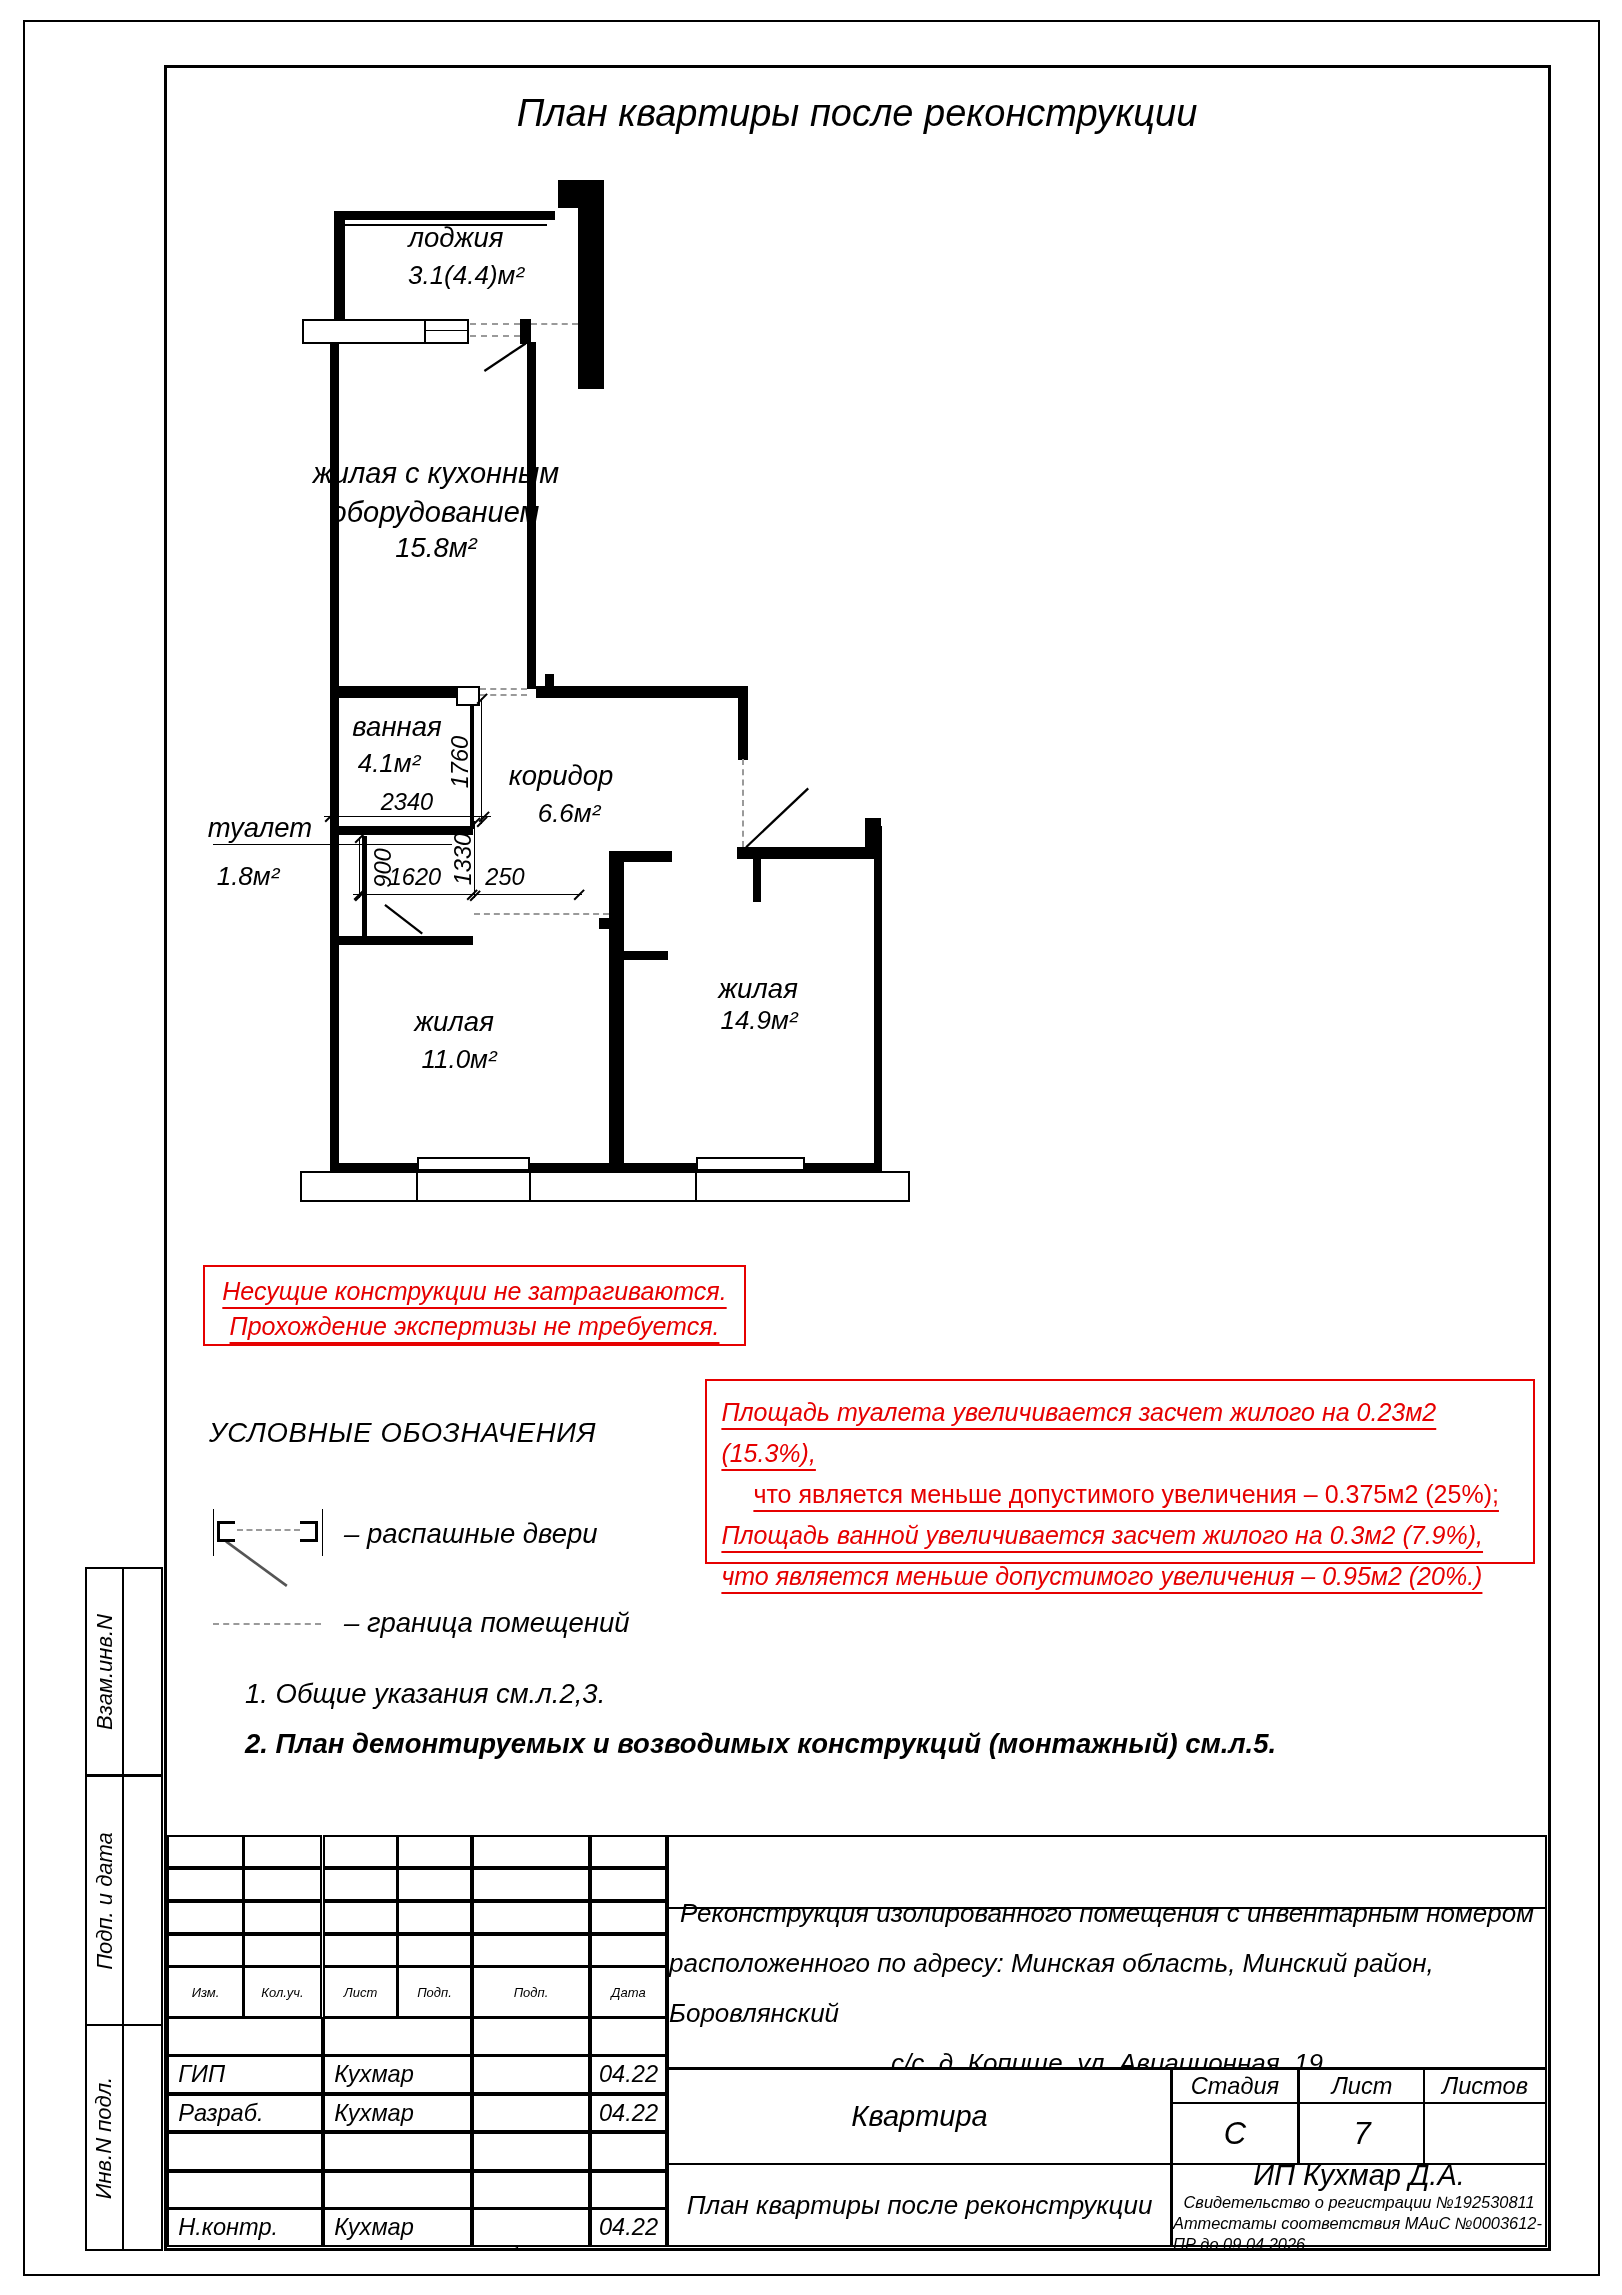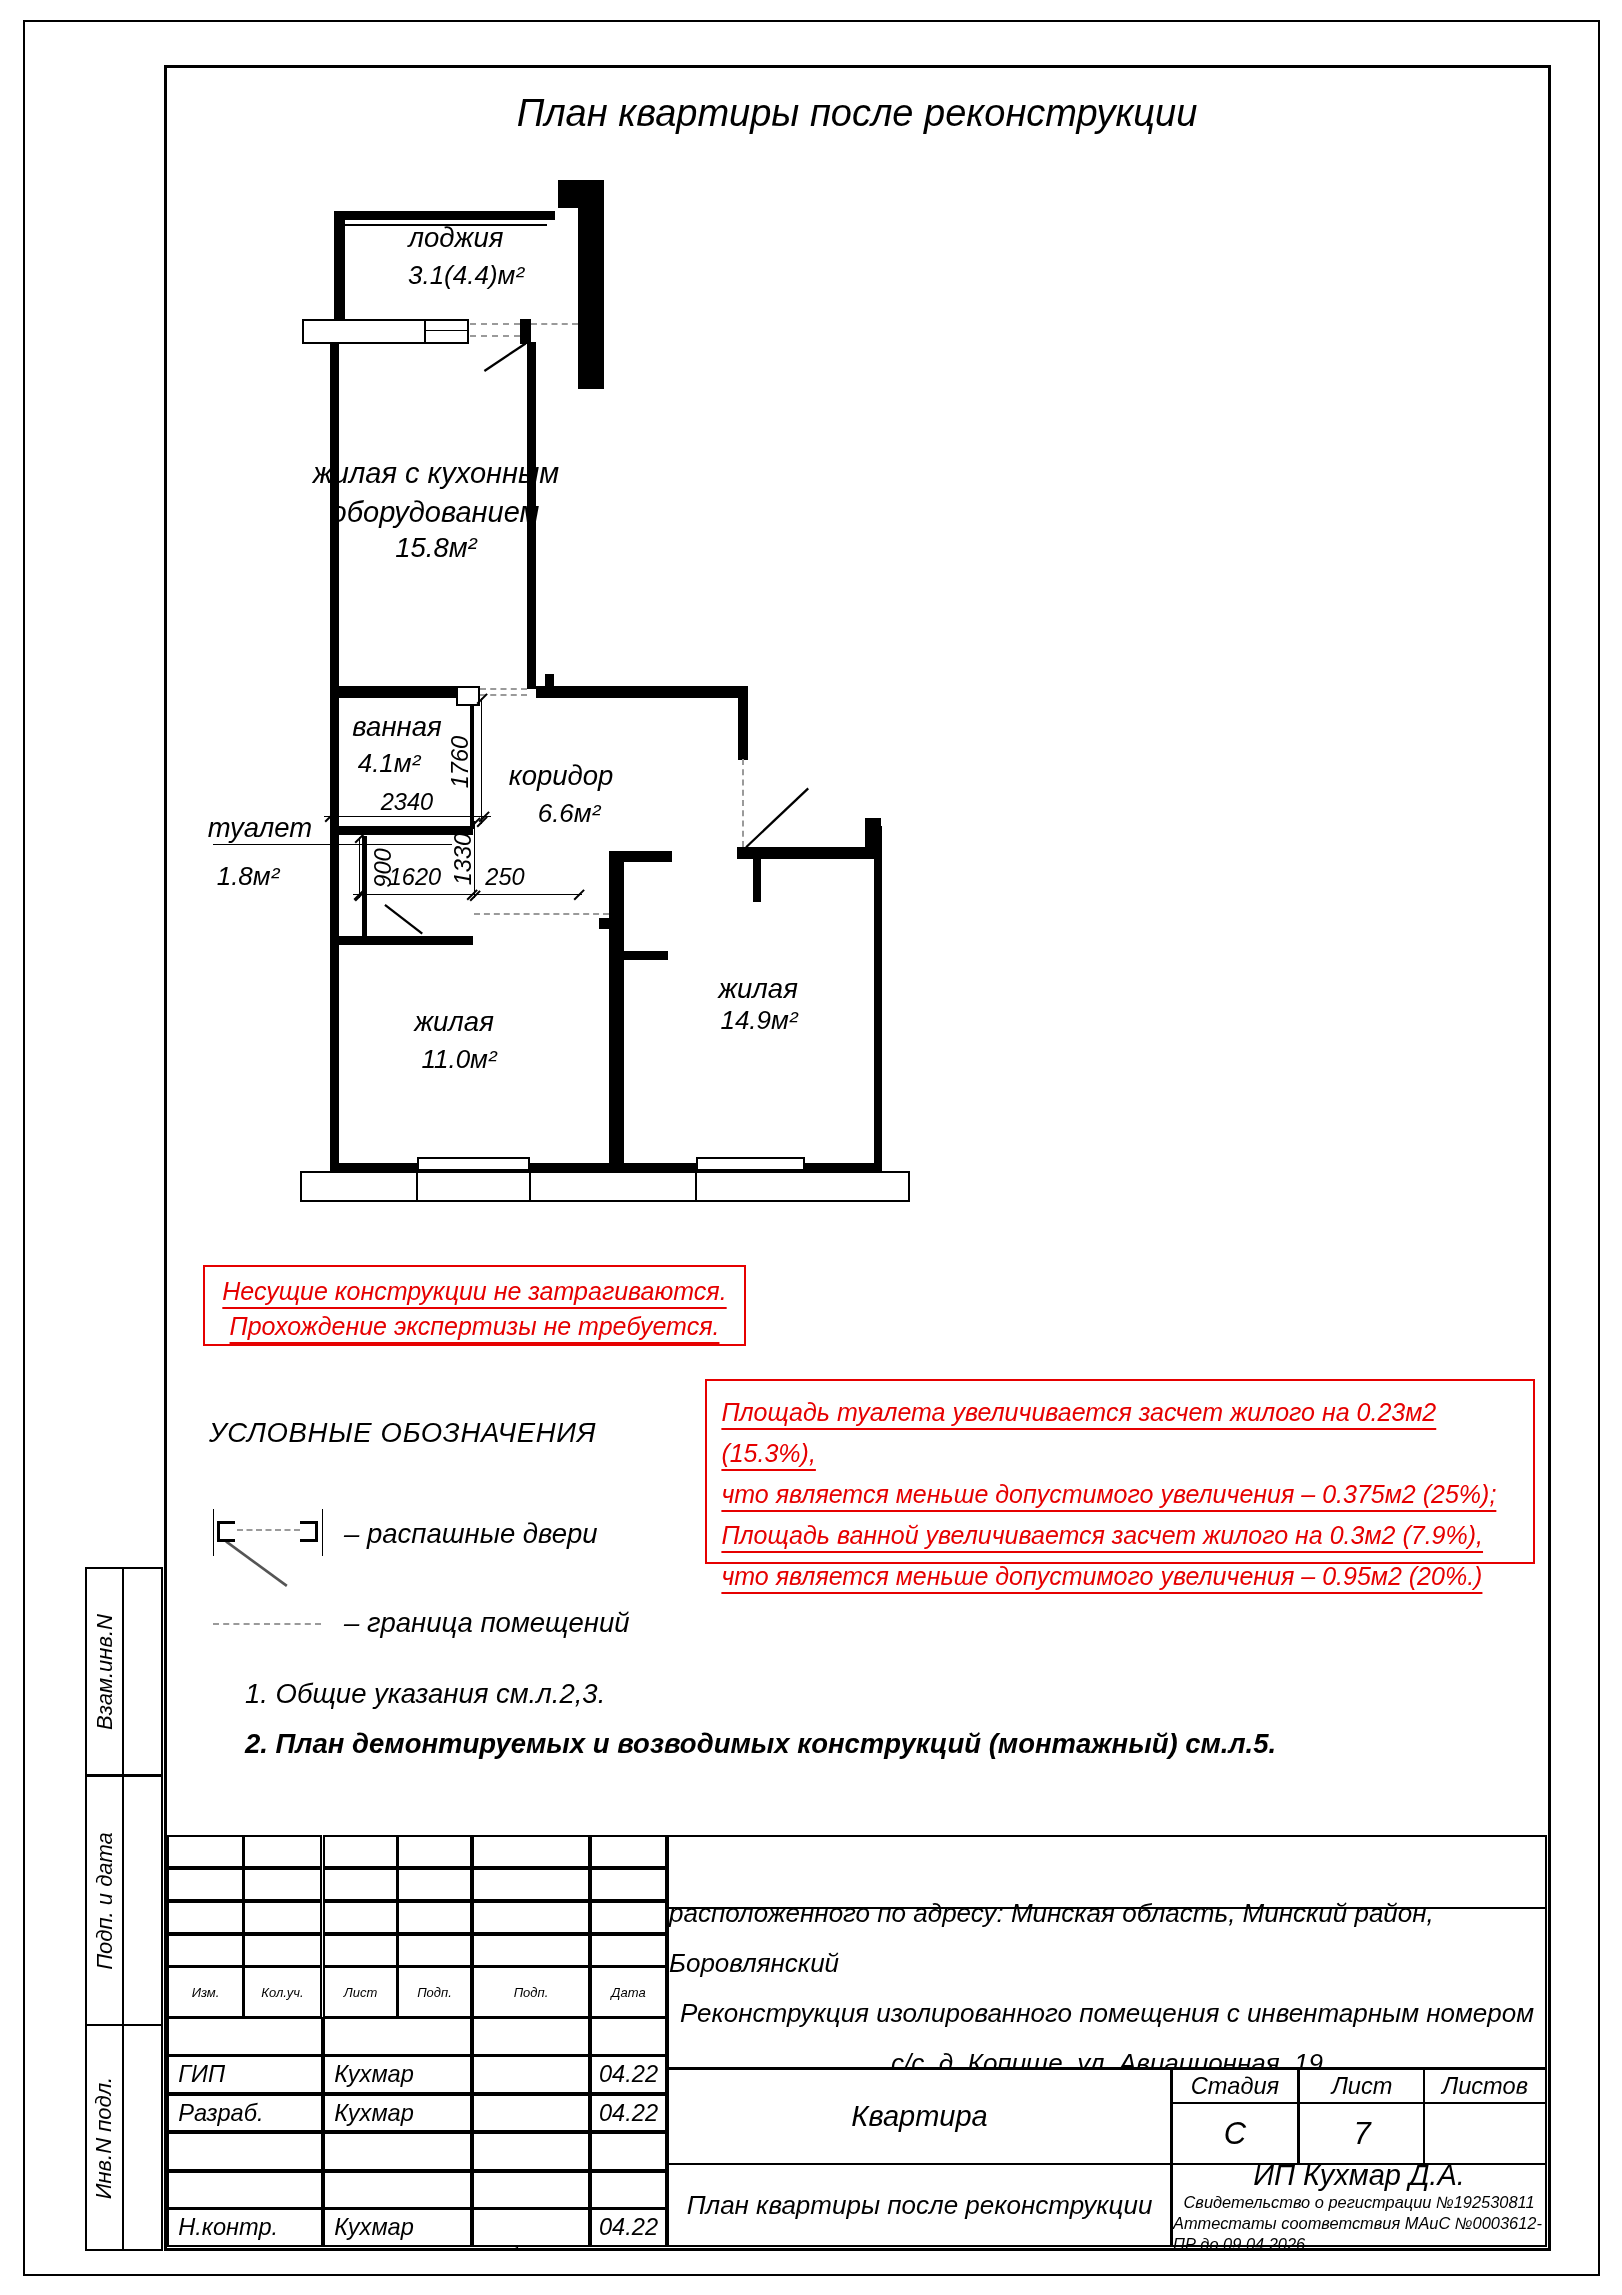--- a/index.html
+++ b/index.html
@@ -139,21 +139,21 @@
     <div class="tick" style="left: 475px; top: 896px;"></div>
   </div>
 
 <div class="box-red" style="left:203px;top:1265px;width:543px;height:81px;text-align:center;padding-top:6.5px;">
   <div class="red u fs38" style="font-style:italic;line-height:35px;">Несущие конструкции не затрагиваются.</div>
   <div class="red u fs38" style="font-style:italic;line-height:35px;">Прохождение экспертизы не требуется.</div>
 </div>
 
 <div class="box-red" style="left:705px;top:1379px;width:830px;height:185px;padding:10.5px 0 0 14.4px;">
   <div class="red u fs38" style="font-style:italic;line-height:41px;">Площадь туалета увеличивается засчет жилого на 0.23м2 (15.3%),</div>
-  <div class="red u fs38" style="font-style:italic;line-height:41px;">что является меньше допустимого увеличения – 0.375м2 (25%);</div>
+  <div class="red u fs38" style="line-height:41px;margin-left:32px;">что является меньше допустимого увеличения – 0.375м2 (25%);</div>
   <div class="red u fs38" style="font-style:italic;line-height:41px;">Площадь ванной увеличивается засчет жилого на 0.3м2 (7.9%),</div>
   <div class="red u fs38" style="font-style:italic;line-height:41px;">что является меньше допустимого увеличения – 0.95м2 (20%.)</div>
 </div>
 
 <div class="tl fs42" style="left:209px;top:1417px;letter-spacing:0.7px;">УСЛОВНЫЕ ОБОЗНАЧЕНИЯ</div>
 
 <div class="ln" style="left:213px;top:1509px;width:1.3px;height:47px;"></div>
 <div class="ln" style="left:322px;top:1509px;width:1.3px;height:47px;"></div>
 <div class="abs" style="left:217px;top:1521px;width:18.3px;height:21px;box-sizing:border-box;border:3.9px solid #000;border-right:none;"></div>
 <div class="abs" style="left:300px;top:1521px;width:18.3px;height:21px;box-sizing:border-box;border:3.9px solid #000;border-left:none;"></div>
@@ -180,22 +180,22 @@
 <div class="sb-cell" style="left:122px;top:1775px;width:41px;height:251px;"></div>
 <div class="sb-cell" style="left:85px;top:2024px;width:39px;height:227px;">
   <div class="sb-label">
       <span>Инв.N подл.</span>
     </div>
 </div>
 <div class="sb-cell" style="left:122px;top:2024px;width:41px;height:227px;"></div>
 
 <div class="cell" style="left:667px;top:1835px;width:880px;height:74px;"></div>
 <div class="cell" style="left:667px;top:1907px;width:880px;height:162px;flex-direction:column;">
+  <div class="fs40" style="line-height:50px;">Реконструкция изолированного помещения с инвентарным номером</div>
   <div class="fs40" style="line-height:50px;">расположенного по адресу: Минская область, Минский район, Боровлянский</div>
-  <div class="fs40" style="line-height:50px;">Реконструкция изолированного помещения с инвентарным номером</div>
   <div class="fs40" style="line-height:50px;">с/с, д. Копище, ул. Авиационная, 19</div>
 </div>
 <div class="cell fs44" style="left:667px;top:2068px;width:505px;height:97px;">Квартира</div>
 <div class="cell fs36" style="left:1171px;top:2068px;width:128px;height:36px;">Стадия</div>
 <div class="cell fs36" style="left:1298px;top:2068px;width:128px;height:36px;">Лист</div>
 <div class="cell fs36" style="left:1423px;top:2068px;width:124px;height:36px;">Листов</div>
 <div class="cell fs48" style="left:1171px;top:2102px;width:128px;height:63px;">С</div>
 <div class="cell fs48" style="left:1298px;top:2102px;width:128px;height:63px;">7</div>
 <div class="cell fs48" style="left:1423px;top:2102px;width:124px;height:63px;"></div>
 <div class="cell fs40" style="left:667px;top:2163px;width:505px;height:84px;">План квартиры после реконструкции</div>

